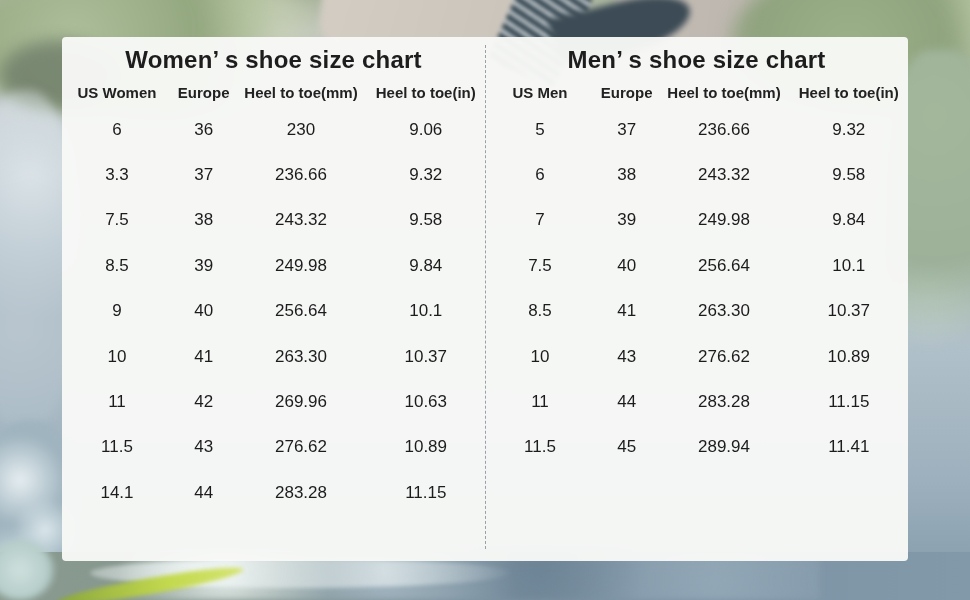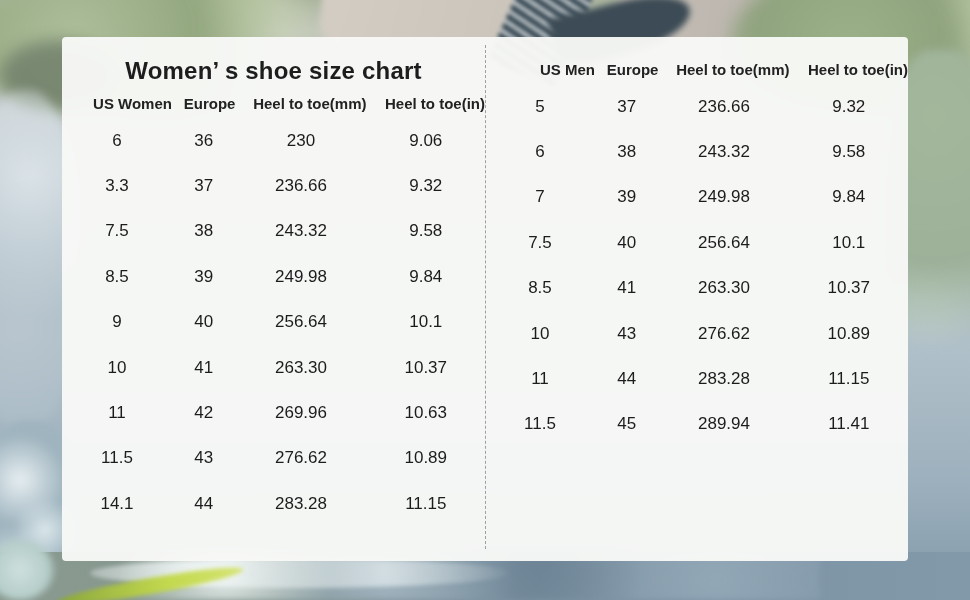--- a/index.html
+++ b/index.html
@@ -55,26 +55,26 @@
   .bg-grass-blade{left:55px;top:578px;width:190px;height:16px;transform:rotate(-10deg);border-radius:50%;
     background:linear-gradient(90deg,#8aa63c,#c3d94e 60%,#d6e472);}
   .bg-aqua-leaf{left:-15px;top:540px;width:70px;height:60px;border-radius:50%;
     background:radial-gradient(circle at 50% 50%,#cfe0dd 0%,#b5cdc9 60%,rgba(181,205,201,0) 85%);}
   
   .panel{
     position:absolute;left:62px;top:37px;width:846px;height:524px;
     background:rgba(248,249,247,0.96);border-radius:4px;display:flex;
     color:#1f1f1f;
   }
-  .half{width:50%;padding-top:6px;margin-top:11px;}
+  .half{width:50%;padding-top:6px;}
   .chart-title{margin:0;height:34px;line-height:34px;text-align:center;
     font-size:24px;font-weight:700;letter-spacing:.2px;color:#1d1d1d;}
   table{width:100%;border-collapse:collapse;table-layout:fixed;}
   col.c1{width:26%;} col.c2{width:15%;} col.c3{width:31%;} col.c4{width:28%;}
-  thead th{height:30px;font-size:15px;font-weight:700;text-align:right;
+  thead th{height:30px;font-size:15px;font-weight:700;text-align:center;
     vertical-align:middle;padding:0;color:#222;}
   tbody td{height:45.4px;font-size:17px;font-weight:400;text-align:center;
     vertical-align:middle;padding:0;color:#1c1c1c;}
   .divider{position:absolute;left:50%;top:8px;bottom:12px;width:0;
     border-left:1px dashed #9aa0a6;}
 </style>
 </head>
 <body>
 
 <div class="stage">
@@ -169,20 +169,21 @@
               <td>283.28</td>
               <td>11.15</td>
             </tr>
           </tbody>
       </table>
     </section>
 
     <div class="divider"></div>
 
     <section class="half">
+      <h2 class="chart-title">Men’ s shoe size chart</h2>
       <table>
         <colgroup>
             <col class="c1">
             <col class="c2">
             <col class="c3">
             <col class="c4">
           </colgroup>
         <thead>
           <tr>
               <th>US Men</th>

